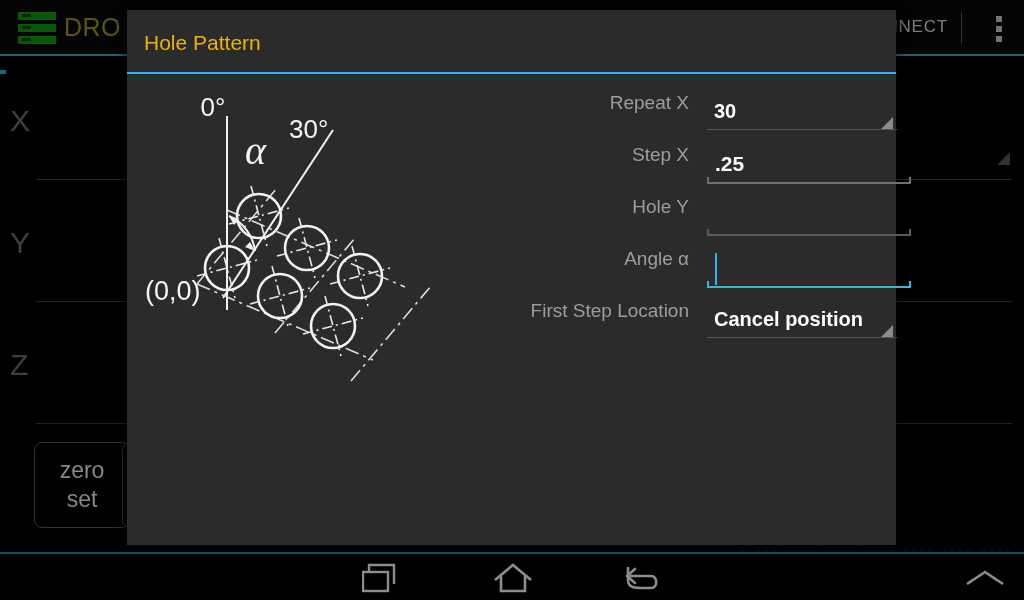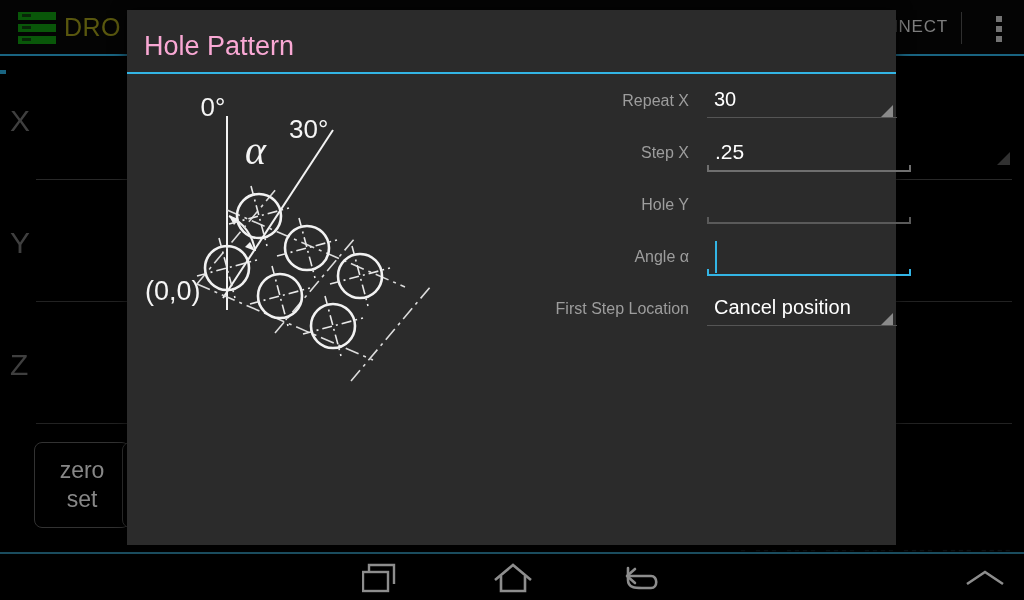--- a/index.html
+++ b/index.html
@@ -206,22 +206,22 @@
     left: 0; top: 0;
     width: 769px;
     height: 64px;
     border-bottom: 2px solid #33b5e5;
     box-sizing: border-box;
   }
   #dialog-title {
     position: absolute;
     left: 17px;
     top: 21px;
-    font-size: 27px;
-    color: #f9a8d4;
+    font-size: 21px;
+    color: #eab308;
   }
 
   
   #dialog-body {
     position: absolute;
     left: 0;
     top: 66px;
     width: 769px;
     height: 416px;
   }
@@ -245,30 +245,31 @@
   .form-row {
     position: relative;
     height: 52px;
   }
   .field-label {
     position: absolute;
     left: 0;
     width: 302px;
     top: 10px;
     text-align: right;
-    font-size: 16px;
+    font-size: 19px;
     color: #9d9d9d;
     white-space: nowrap;
   }
   .field-control {
     position: absolute;
     left: 320px;
-    top: 0;
+    top: 12px;
     width: 204px;
     height: 44px;
+    font-weight: bold;
   }
 
   
   .spinner .field-text {
     position: absolute;
     left: 7px;
     top: 6px;
     font-size: 20px;
     color: #ffffff;
     white-space: nowrap;

